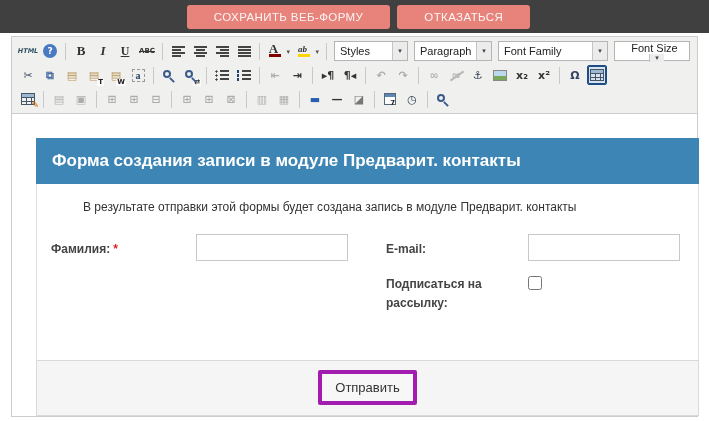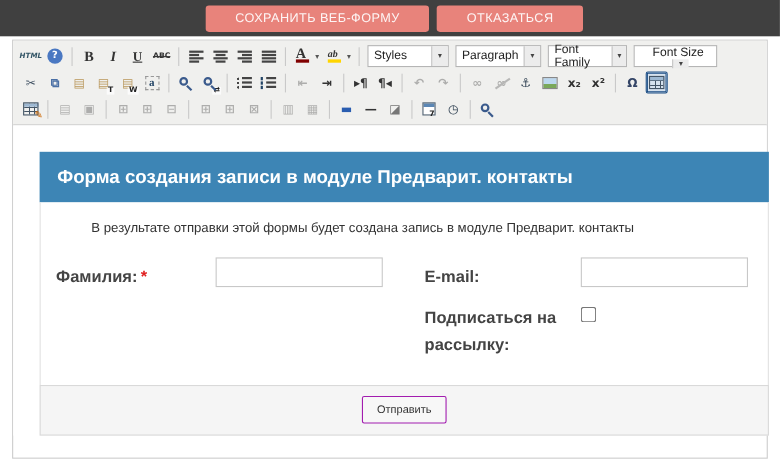--- a/index.html
+++ b/index.html
@@ -84,28 +84,28 @@
     background:#b33; transform:rotate(-35deg); }
 
   
   .content { background:#fff; padding:24px 0 0 24px; }
   .webform { width:663px; }
   .wf-header { background:#3d85b5; color:#fff; font-size:17px; font-weight:bold; padding:13px 16px; }
   .wf-body { border:1px solid #e1e1e1; border-top:none; border-bottom:none; padding:16px 14px 10px; background:#fff; }
   .wf-desc { font-size:12px; color:#333; margin-bottom:20px;margin-left:32px; }
   .row { display:grid; grid-template-columns:145px 190px 142px 1fr; align-items:start; }
   .row-1 { margin-bottom:8px; }
-  .row-2 { margin-bottom:14px; }
-  .f-label { font-weight:bold; font-size:15px; color:#444; padding-top:6px; line-height:1.6; padding-right:10px; }
+  .row-2 { margin-bottom:37px; }
+  .f-label { font-weight:bold; font-size:12px; color:#444; padding-top:6px; line-height:1.6; padding-right:10px; }
   .req { color:#e02020; margin-left:3px; }
   .f-input { width:152px; height:27px; border:1px solid #c8c8c8; padding:2px 5px; font-size:12px;
     font-family:inherit; background:#fff; }
   .f-check { width:14px; height:14px; margin-top:7px; cursor:pointer; }
   .wf-footer { background:#f5f5f5; border:1px solid #d9d9d9; padding:9px 0 10px; text-align:center; }
-  .btn-submit { font-size:10px; padding:6px 13px; border:1px solid #a21caf; background:#f7f7f7;
+  .btn-submit { font-size:13px; padding:6px 13px; border:4px solid #a21caf; background:#f7f7f7;
     color:#333; border-radius:2px; cursor:pointer; font-family:inherit; }
 </style>
 </head>
 <body>
 
 <div class="topbar">
   <button class="btn-salmon">СОХРАНИТЬ ВЕБ-ФОРМУ</button>
   <button class="btn-salmon">ОТКАЗАТЬСЯ</button>
 </div>
 
@@ -157,21 +157,21 @@
         </span>
         <span class="tb-sep"></span>
         <span class="tb-select" style="width: 74px;">
           <span>Styles</span>
           <span class="arrbox">▾</span>
         </span>
         <span class="tb-select" style="width: 78px;">
           <span>Paragraph</span>
           <span class="arrbox">▾</span>
         </span>
-        <span class="tb-select" style="width: 72px;">
+        <span class="tb-select" style="width: 110px;">
           <span>Font Family</span>
           <span class="arrbox">▾</span>
         </span>
         <span class="tb-select" style="width: 76px; flex-direction: column;">
           <span>Font Size</span>
           <span class="arrbox">▾</span>
         </span>
       </div>
     <div class="tb-row">
         <span class="tb-btn">

